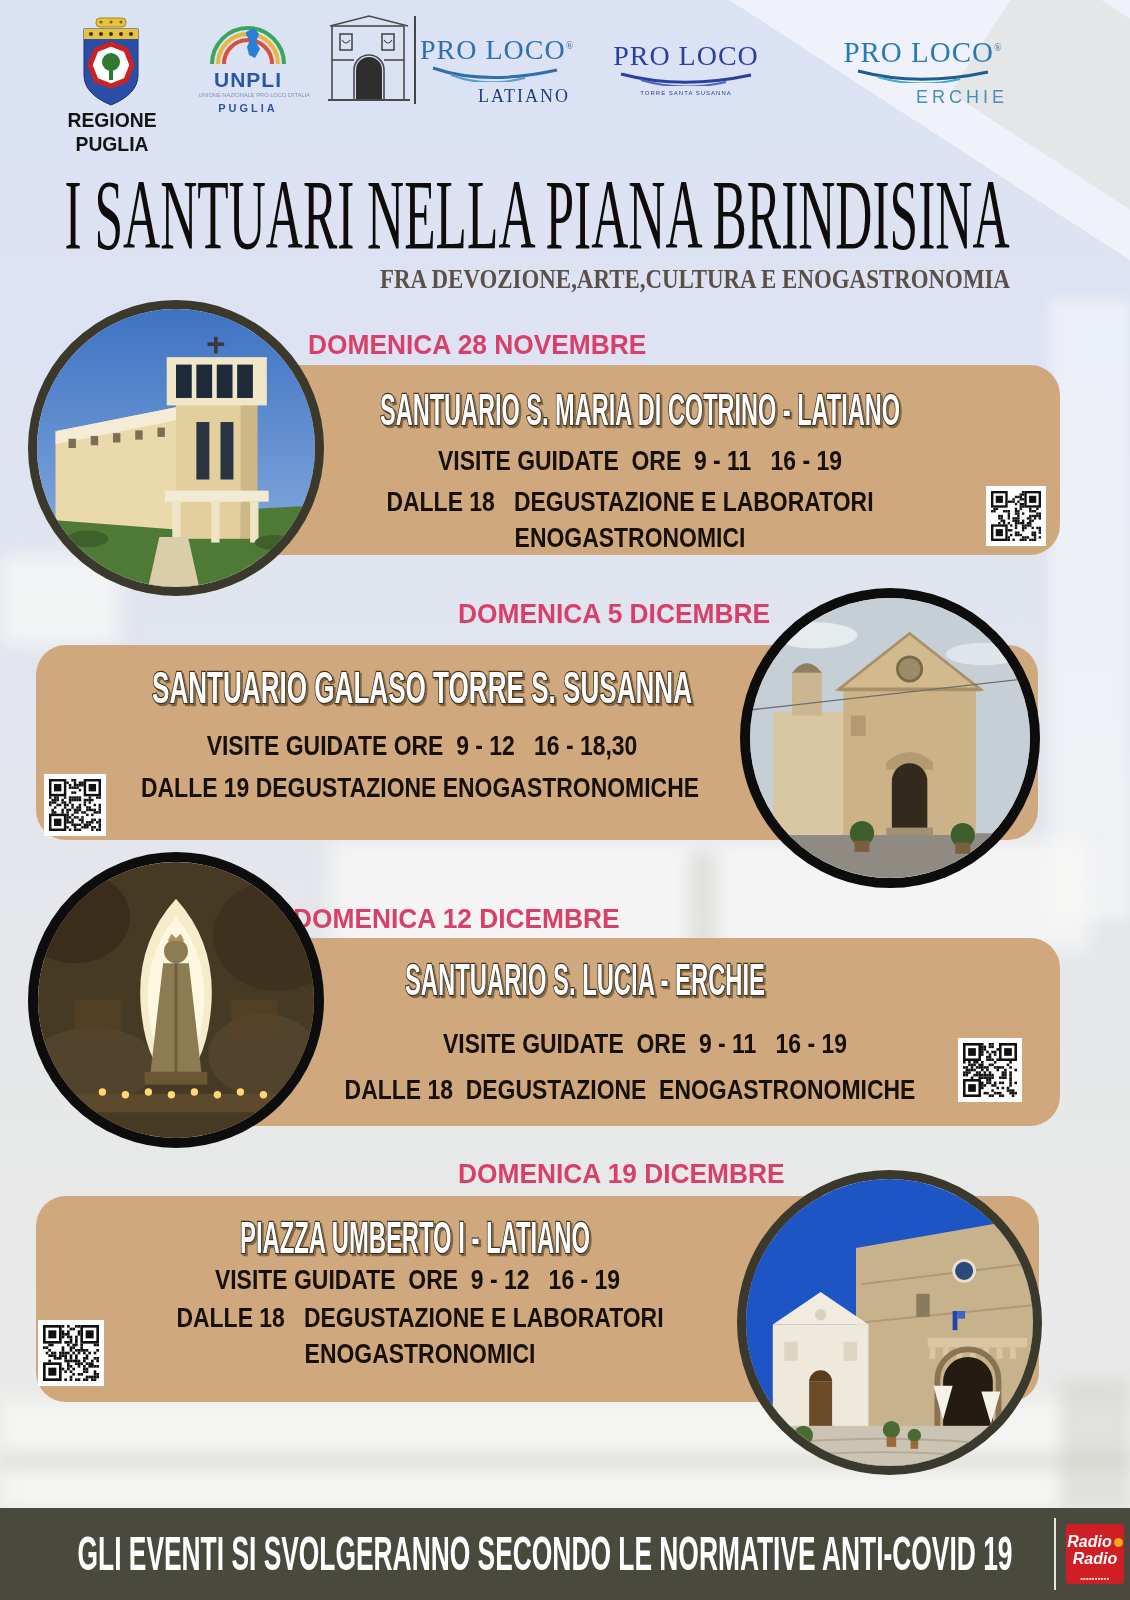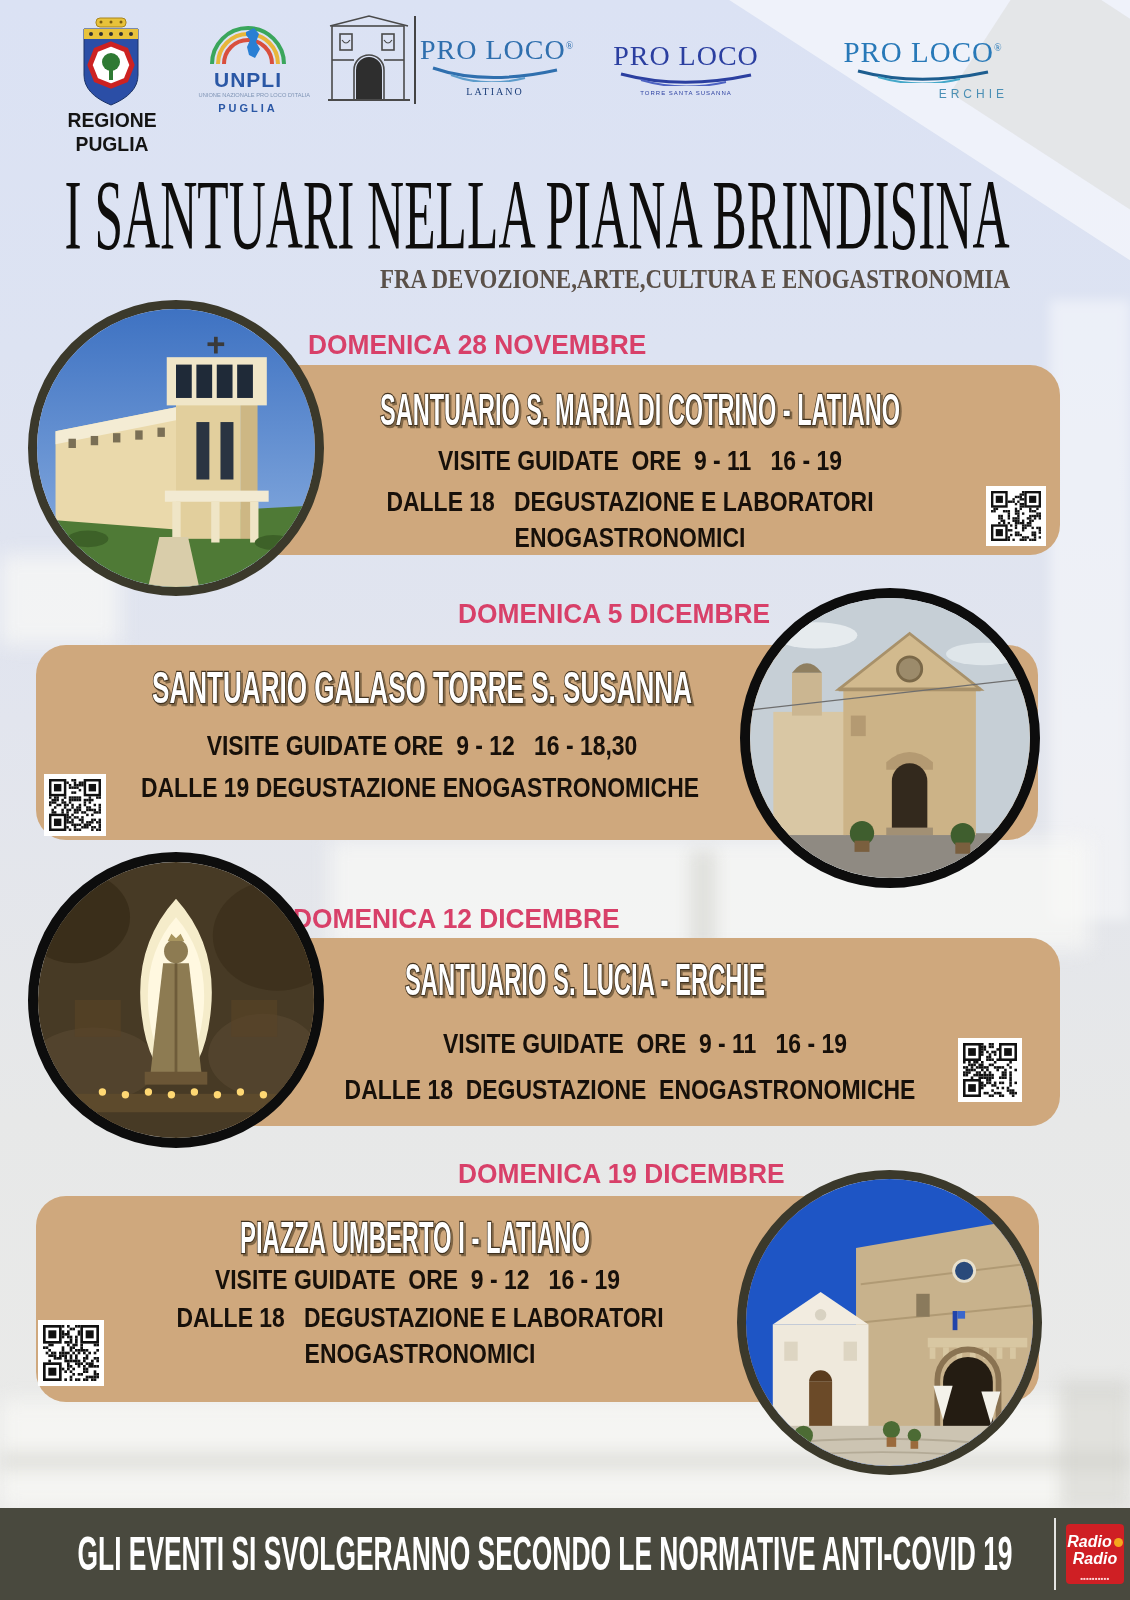--- a/index.html
+++ b/index.html
@@ -23,21 +23,21 @@
   .unpli-full{font-size:6px;color:#7f94b5;transform:scale(.95);white-space:nowrap;}
   .unpli-region{font-size:11px;font-weight:bold;color:#2a57a5;letter-spacing:3px;margin-top:4px;}
   .latiano-divider{left:414px;top:16px;width:2px;height:88px;background:#444;}
   .proloco-word{font-family:"Liberation Serif",serif;color:#2f6fae;letter-spacing:1px;white-space:nowrap;}
   .proloco-reg{font-size:10px;vertical-align:super;}
   .proloco-place{font-family:"Liberation Serif",serif;white-space:nowrap;}
   .lat-block{left:420px;top:34px;width:150px;text-align:center;}
   .torre-block{left:598px;top:40px;width:176px;text-align:center;}
   .erchie-block{left:838px;top:36px;width:170px;text-align:center;}
   .torre-sub{font-size:6px;color:#2b3fa0;letter-spacing:1px;}
-  .erchie-sub{font-size:12px;color:#4a8fb5;letter-spacing:4px;text-align:right;}
+  .erchie-sub{font-size:18px;color:#4a8fb5;letter-spacing:4px;text-align:right;}
   
   .title-svg text{font-family:"Liberation Serif",serif;fill:#0e0d0c;}
   .subtitle-svg text{font-family:"Liberation Serif",serif;font-weight:bold;fill:#5a5048;}
   
   .band{position:absolute;background:#cfa87d;border-radius:30px;}
   .date{position:absolute;font-size:28px;font-weight:bold;color:#d84069;white-space:pre;transform:scaleX(.94);transform-origin:left;}
   .venue-svg{position:absolute;overflow:visible;}
   .venue-svg text{font-family:"Liberation Sans",sans-serif;font-weight:bold;fill:#ffffff;stroke:#41321f;stroke-width:2.5px;paint-order:stroke;filter:drop-shadow(2px 2px 0 rgba(62,47,26,.55));}
   .bodyline{position:absolute;font-size:27px;font-weight:bold;color:#17100a;white-space:pre;text-align:center;transform:scaleX(.85);transform-origin:center;line-height:36px;}
   .photo{position:absolute;border-radius:50%;overflow:hidden;box-sizing:border-box;}
@@ -116,21 +116,21 @@
     </g>
   </svg>
   <div class="abs latiano-divider"></div>
 
   <div class="abs lat-block">
     <div class="proloco-word" style="font-size:28px;"><span>PRO LOCO</span><span class="proloco-reg">®</span></div>
     <svg width="140" height="16" viewBox="0 0 140 16">
       <path d="M8 2 Q60 20 132 4" fill="none" stroke="#2f6fae" stroke-width="3"></path>
       <path d="M26 9 Q60 22 100 12" fill="none" stroke="#5d9ccb" stroke-width="2"></path>
     </svg>
-    <div class="proloco-place" style="font-size:10px;color:#1c3f7a;text-align:center;letter-spacing:2px;">LATIANO</div>
+    <div class="proloco-place" style="font-size:18px;color:#1c3f7a;text-align:right;letter-spacing:2px;">LATIANO</div>
   </div>
 
   <div class="abs torre-block">
     <div class="proloco-word" style="font-size:28px;color:#2b3fa0;">PRO LOCO</div>
     <svg width="150" height="14" viewBox="0 0 150 14">
       <path d="M10 2 Q70 18 140 3" fill="none" stroke="#2b3fa0" stroke-width="3"></path>
       <path d="M30 8 Q70 20 115 10" fill="none" stroke="#4d62c2" stroke-width="2"></path>
     </svg>
     <div class="torre-sub">TORRE SANTA SUSANNA</div>
   </div>

